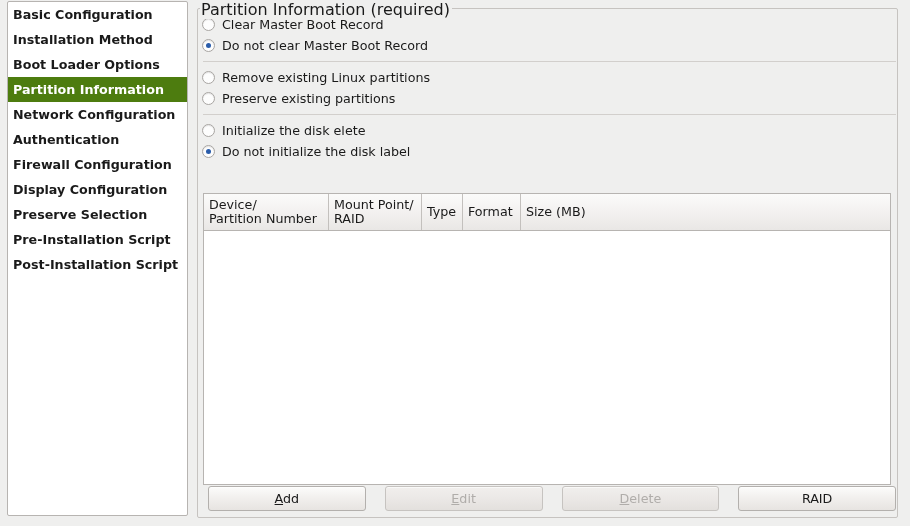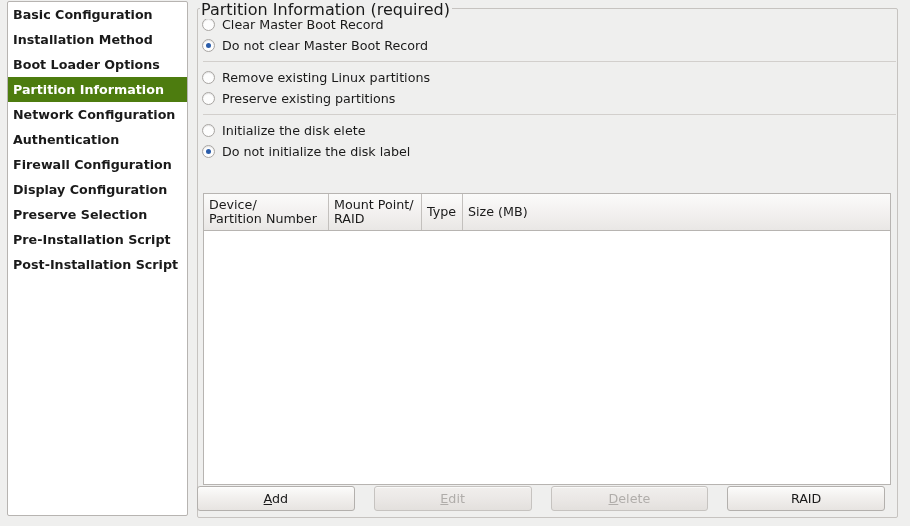--- a/index.html
+++ b/index.html
@@ -163,21 +163,21 @@
   }
   .th:last-child { border-right: none; }
   #tbody {
     background: #ffffff;
     height: 254px;
   }
 
   
   #buttons {
     position: absolute;
-    left: 1px;
+    left: 12px;
     top: 486px;
     width: 688px;
     height: 25px;
     display: flex;
     gap: 19px;
   }
   .btn {
     flex: 1 1 0;
     height: 25px;
     border: 1px solid #b3b0ad;
@@ -256,20 +256,21 @@
       </div>
   </div>
 
   <div id="table">
     <div id="thead">
         <div class="th" style="width: 125px;">Device/
 Partition Number</div>
         <div class="th" style="width: 93px;">Mount Point/
 RAID</div>
         <div class="th" style="width: 41px;">Type</div>
+        <div class="th" style="width: 58px;">Format</div>
         <div class="th" style="width: 369px; flex: 1 1 auto;">Size (MB)</div>
       </div>
     <div id="tbody"></div>
   </div>
 
   <div id="buttons">
       <div class="btn">
         <span><span class="mn">A</span>dd</span>
       </div>
       <div class="btn disabled">

